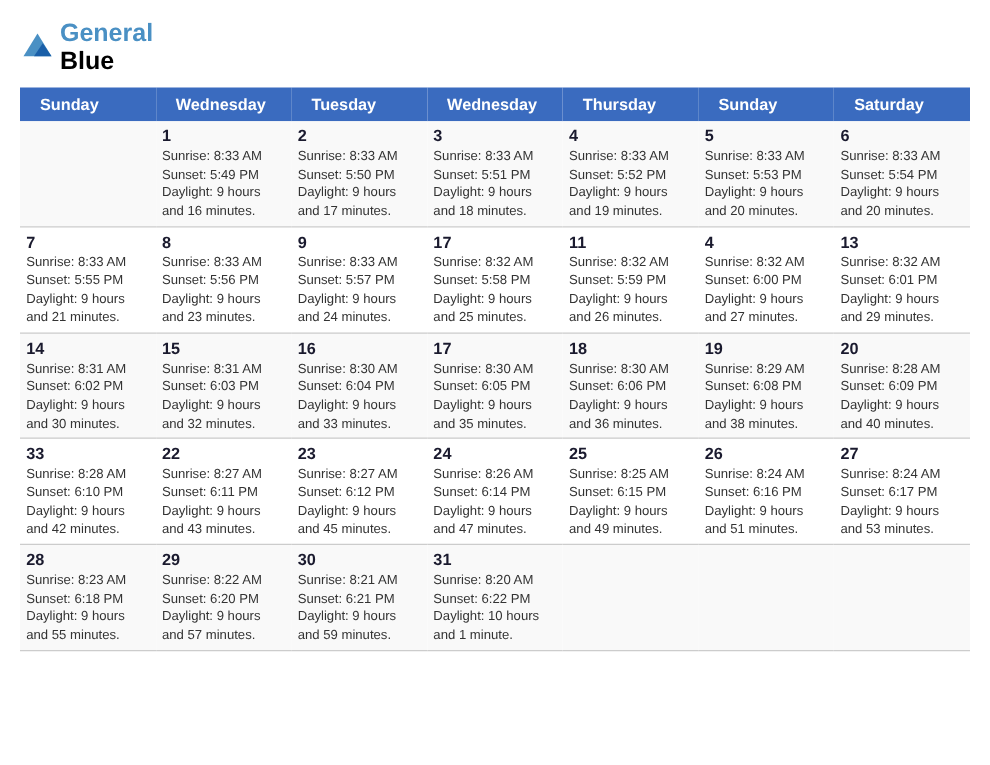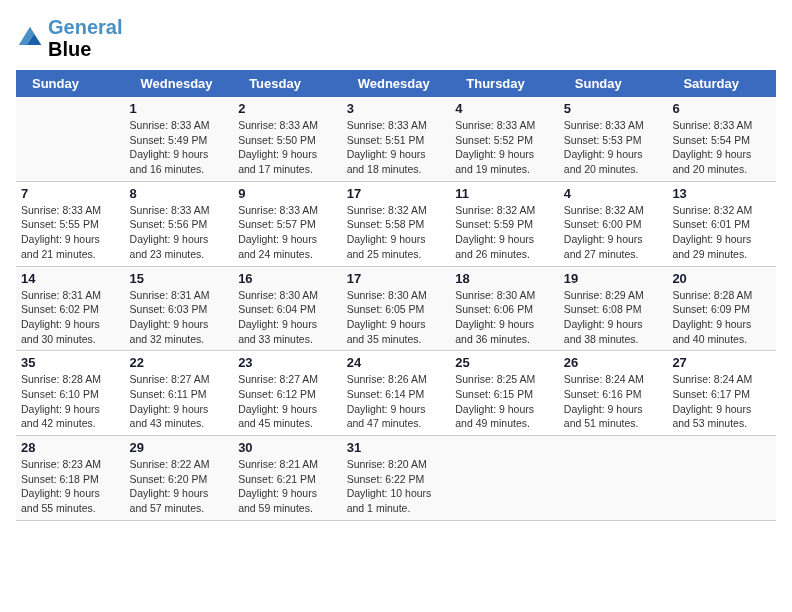--- a/index.html
+++ b/index.html
@@ -198,21 +198,21 @@
           <span class="day-number">19</span>
           <div class="day-info">Sunrise: 8:29 AM<br>Sunset: 6:08 PM<br>Daylight: 9 hours<br>and 38 minutes.</div>
         </td>
         <td>
           <span class="day-number">20</span>
           <div class="day-info">Sunrise: 8:28 AM<br>Sunset: 6:09 PM<br>Daylight: 9 hours<br>and 40 minutes.</div>
         </td>
       </tr>
       <tr>
         <td>
-          <span class="day-number">35</span>
+          <span class="day-number">33</span>
           <div class="day-info">Sunrise: 8:28 AM<br>Sunset: 6:10 PM<br>Daylight: 9 hours<br>and 42 minutes.</div>
         </td>
         <td>
           <span class="day-number">22</span>
           <div class="day-info">Sunrise: 8:27 AM<br>Sunset: 6:11 PM<br>Daylight: 9 hours<br>and 43 minutes.</div>
         </td>
         <td>
           <span class="day-number">23</span>
           <div class="day-info">Sunrise: 8:27 AM<br>Sunset: 6:12 PM<br>Daylight: 9 hours<br>and 45 minutes.</div>
         </td>

